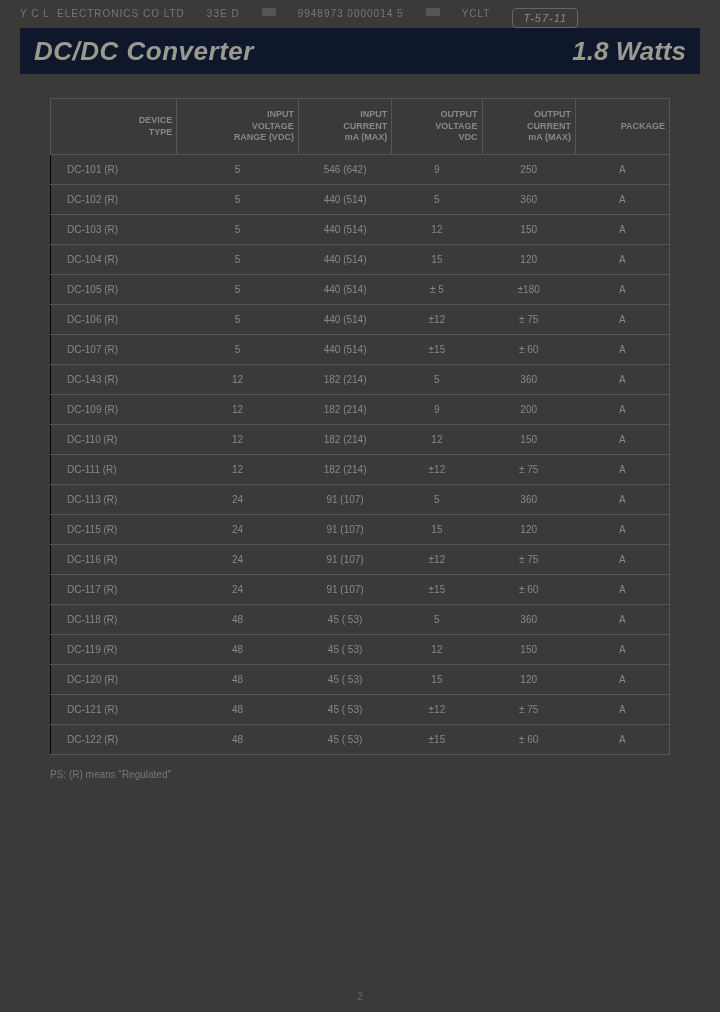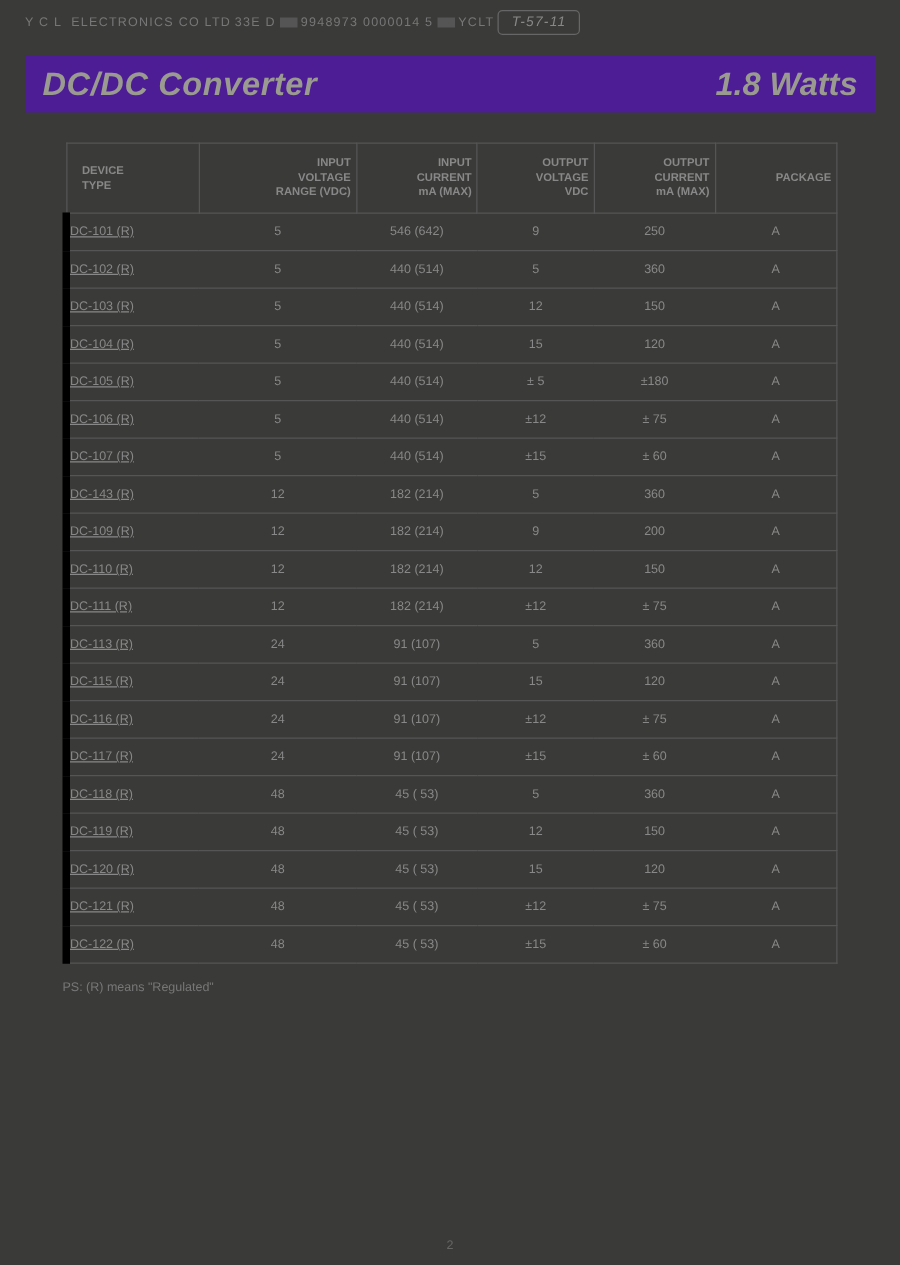--- a/index.html
+++ b/index.html
@@ -18,43 +18,43 @@
     width: 720px;
     height: 1012px;
     box-sizing: border-box;
     padding: 8px 20px;
   }
   .top-line {
     font-size: 10px;
     letter-spacing: 1px;
     color: #777;
     display: flex;
-    align-items: center;
-    gap: 3px;
-    margin-bottom: 16px;
+    align-items: flex-start;
+    gap: 22px;
+    margin-bottom: 0;
   }
   .top-line .seg {
     white-space: pre;
   }
   .top-line .blk {
     display: inline-block;
     width: 14px;
     height: 8px;
     background: #555;
   }
   .ref-box {
     border: 1px solid #666;
     border-radius: 4px;
     padding: 3px 10px;
     font-style: italic;
     font-size: 11px;
     color: #888;
   }
   .title-bar {
-    background: #4c1d95;
+    background: #0f172a;
     height: 46px;
     display: flex;
     align-items: center;
     justify-content: space-between;
     padding: 0 14px;
     margin-bottom: 24px;
   }
   .title-left {
     font-size: 26px;
     font-weight: bold;
@@ -80,34 +80,33 @@
   th {
     border: 1px solid #555;
     padding: 10px 4px;
     text-align: right;
     font-weight: bold;
     vertical-align: middle;
     font-size: 9px;
     line-height: 1.3;
   }
   th.first {
-    text-align: left;
+    text-align: right;
     padding-left: 12px;
   }
   td {
     border-bottom: 1px solid #555;
     padding: 9px 4px;
     text-align: center;
     font-size: 10px;
   }
   td.first {
-    border-left: 6px solid #000000;
+    border-left: 1px solid #000000;
     text-align: left;
-    padding-left: 0;
-    text-decoration: underline;
+    padding-left: 16px;
   }
   td.last {
     border-right: 1px solid #555;
   }
   tbody tr:last-child td {
     border-bottom: 1px solid #555;
   }
   .footnote {
     margin: 14px 30px;
     font-size: 10px;

